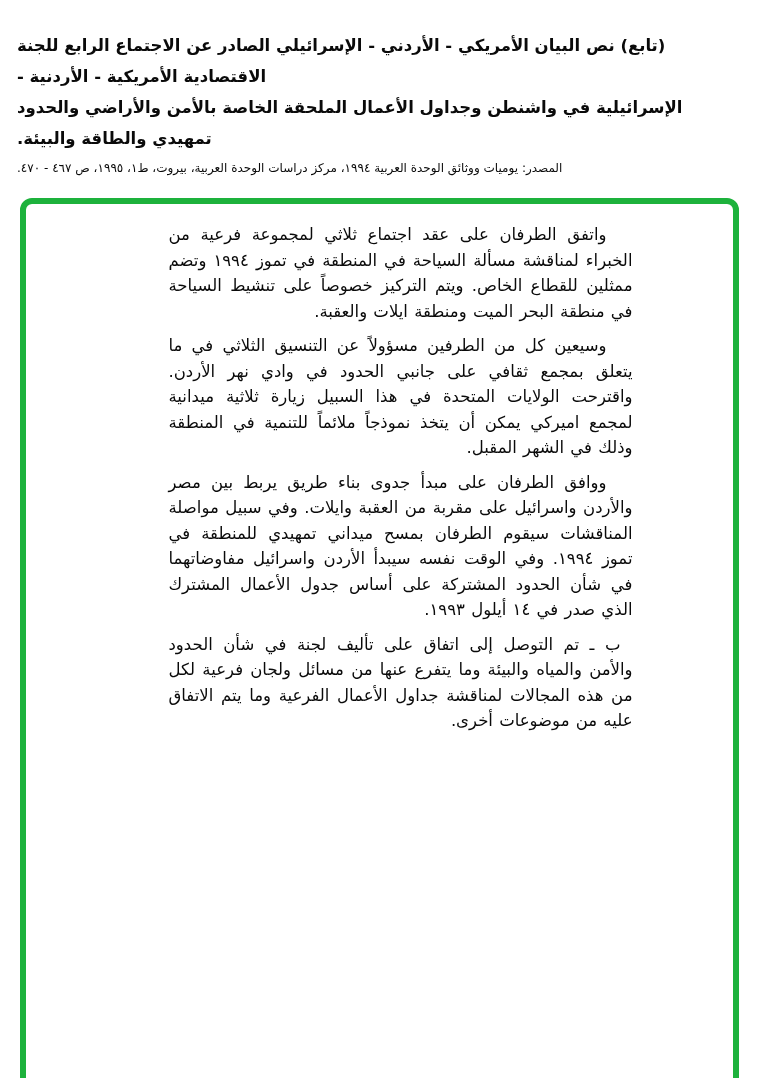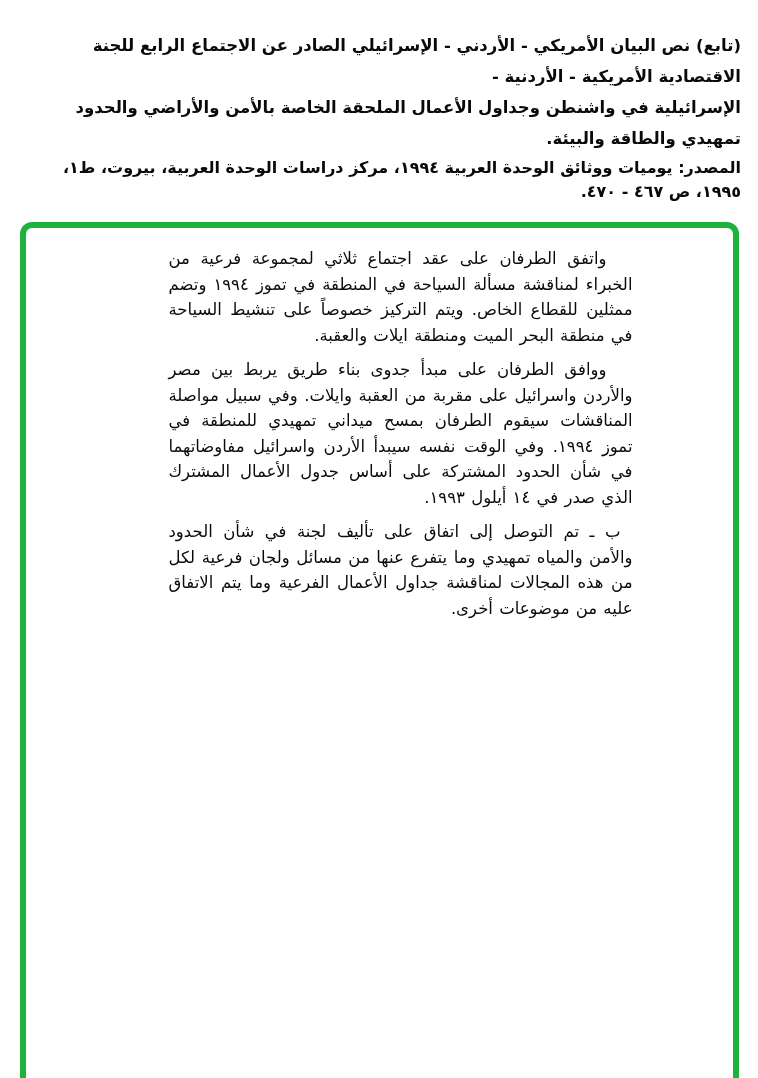--- a/index.html
+++ b/index.html
@@ -12,31 +12,31 @@
     font-family: "DejaVu Sans", sans-serif;
     color: #0a0a0a;
     direction: rtl;
     position: relative;
     height: 1078px;
     overflow: hidden;
   }
   .page-header {
     margin: 30px auto 0;
     width: 724px;
-    text-align: right;
+    text-align: left;
   }
   .title-line {
     font-weight: 700;
     font-size: 16.5px;
     line-height: 31px;
     letter-spacing: 0;
   }
   .source-line {
-    font-weight: 700;
-    font-size: 16px;
+    font-weight: 400;
+    font-size: 12px;
     line-height: 24px;
     margin-top: 2px;
   }
   .document-frame {
     box-sizing: border-box;
     margin: 18px auto 0;
     width: 719px;
     height: 918px;
     border: 6px solid #1db23c;
     border-radius: 12px;
@@ -66,16 +66,17 @@
 
 <header class="page-header">
   <div class="title-line">(تابع) نص البيان الأمريكي - الأردني - الإسرائيلي الصادر عن الاجتماع الرابع للجنة الاقتصادية الأمريكية - الأردنية -</div>
   <div class="title-line">الإسرائيلية في واشنطن وجداول الأعمال الملحقة الخاصة بالأمن والأراضي والحدود تمهيدي والطاقة والبيئة.</div>
   <div class="source-line">المصدر: يوميات ووثائق الوحدة العربية ١٩٩٤، مركز دراسات الوحدة العربية، بيروت، ط١، ١٩٩٥، ص ٤٦٧ - ٤٧٠.</div>
 </header>
 
 <div class="document-frame" style="border-color: rgb(29, 178, 60);">
   <div class="text-column">
     <p class="para">واتفق الطرفان على عقد اجتماع ثلاثي لمجموعة فرعية من الخبراء لمناقشة مسألة السياحة في المنطقة في تموز ١٩٩٤ وتضم ممثلين للقطاع الخاص. ويتم التركيز خصوصاً على تنشيط السياحة في منطقة البحر الميت ومنطقة ايلات والعقبة.</p>
+    <p class="para">وسيعين كل من الطرفين مسؤولاً عن التنسيق الثلاثي في ما يتعلق بمجمع ثقافي على جانبي الحدود في وادي نهر الأردن. واقترحت الولايات المتحدة في هذا السبيل زيارة ثلاثية ميدانية لمجمع اميركي يمكن أن يتخذ نموذجاً ملائماً للتنمية في المنطقة وذلك في الشهر المقبل.</p>
     <p class="para">ووافق الطرفان على مبدأ جدوى بناء طريق يربط بين مصر والأردن واسرائيل على مقربة من العقبة وايلات. وفي سبيل مواصلة المناقشات سيقوم الطرفان بمسح ميداني تمهيدي للمنطقة في تموز ١٩٩٤. وفي الوقت نفسه سيبدأ الأردن واسرائيل مفاوضاتهما في شأن الحدود المشتركة على أساس جدول الأعمال المشترك الذي صدر في ١٤ أيلول ١٩٩٣.</p>
-    <p class="para list">ب ـ تم التوصل إلى اتفاق على تأليف لجنة في شأن الحدود والأمن والمياه تمهيدي وما يتفرع عنها من مسائل ولجان فرعية لكل من هذه المجالات لمناقشة جداول الأعمال الفرعية وما يتم الاتفاق عليه من موضوعات أخرى.</p>
+    <p class="para list">ب ـ تم التوصل إلى اتفاق على تأليف لجنة في شأن الحدود والأمن والمياه والبيئة وما يتفرع عنها من مسائل ولجان فرعية لكل من هذه المجالات لمناقشة جداول الأعمال الفرعية وما يتم الاتفاق عليه من موضوعات أخرى.</p>
   </div>
 </div>
 
 </body></html>

